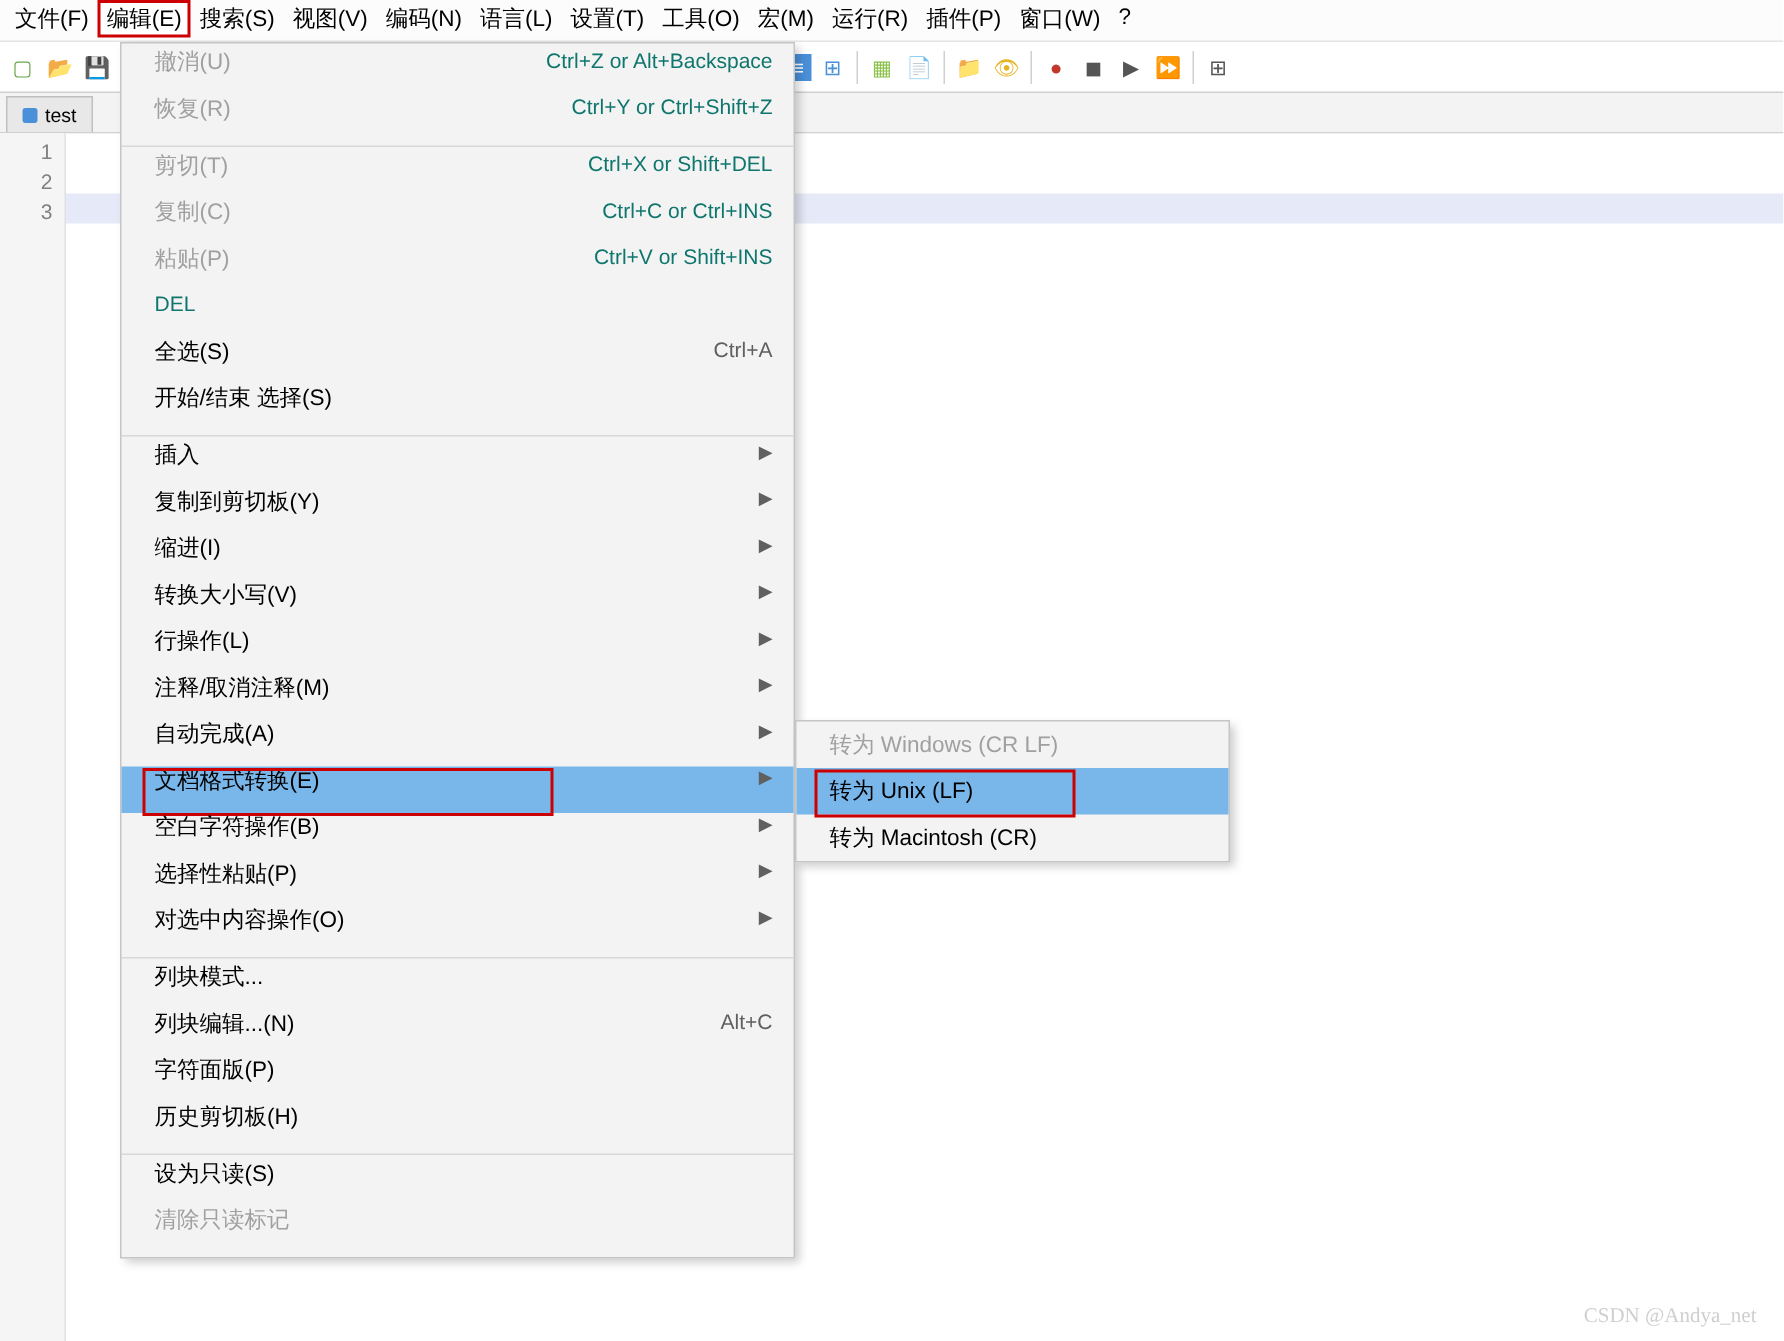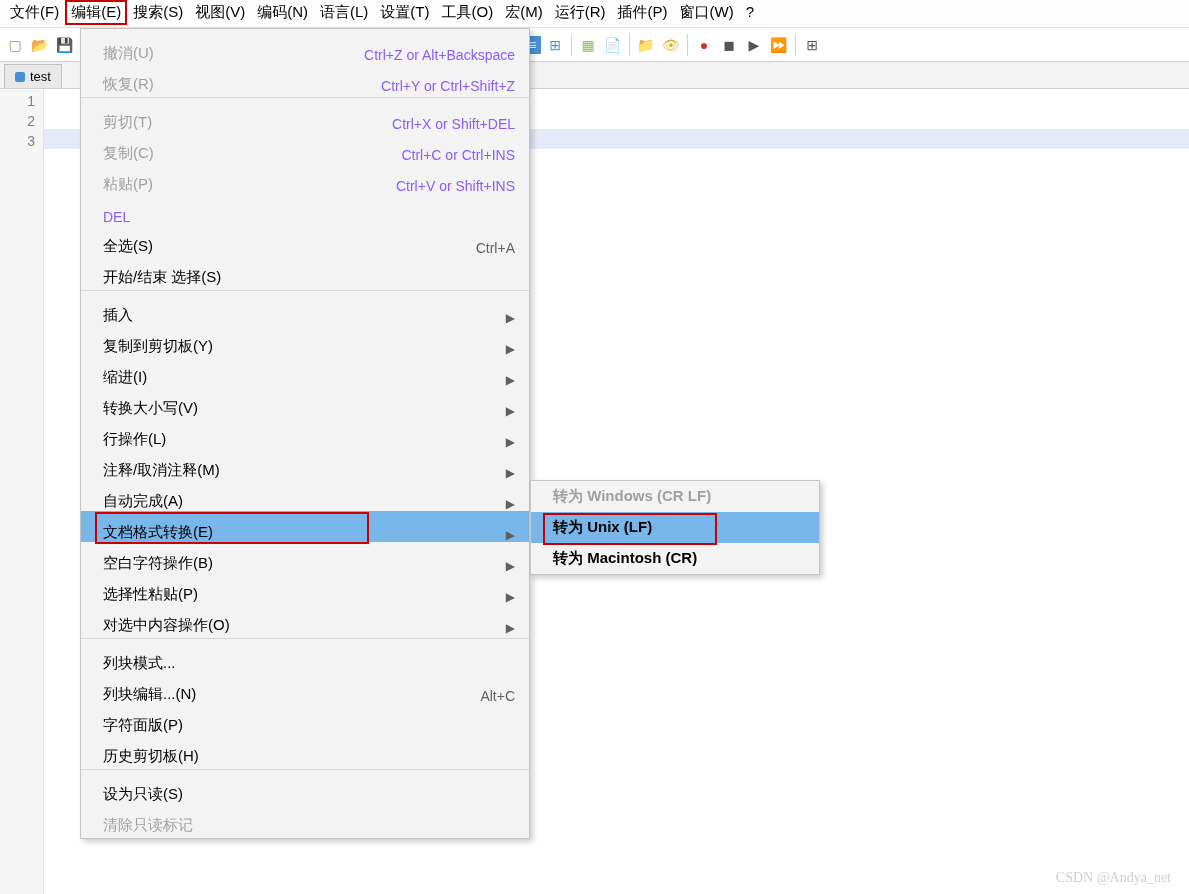--- a/index.html
+++ b/index.html
@@ -20,26 +20,26 @@
 
 .editor { display:flex; height:calc(100% - 28px - 34px - 27px); background:#fff; }
 .gutter { width:44px; background:#f5f5f5; border-right:1px solid #e0e0e0; text-align:right; padding:2px 8px 0 0; color:#808080; font-size:14px; font-family:Consolas,monospace; }
 .gutter div { height:20px; line-height:20px; }
 .content { flex:1; position:relative; }
 .hlrow { position:absolute; left:0; right:0; height:20px; top:40px; background:#e6e9f7; }
 
 .dropdown { position:absolute; left:80px; top:28px; width:450px; background:#f3f3f3; border:1px solid #c5c5c5; box-shadow:3px 3px 6px rgba(0,0,0,0.2); z-index:10; }
 .dropdown .grp { padding:3px 0; border-bottom:1px solid #d8d8d8; }
 .dropdown .grp:last-child { border-bottom:none; }
-.dropdown .row { display:flex; align-items:flex-end; height:31px; padding:0 14px 0 22px; cursor:pointer; position:relative; }
+.dropdown .row { display:flex; align-items:flex-start; height:31px; padding:0 14px 0 22px; cursor:pointer; position:relative; }
 .dropdown .row.disabled { color:#a0a0a0; cursor:default; }
 .dropdown .row.hl { background:#79b6ea; }
 .dropdown .row .lbl { flex:1; }
 .dropdown .row .accel { color:#606060; font-size:14px; }
-.dropdown .row.disabled .accel { color:#8b5cf6; }
+.dropdown .row.disabled .accel { color:#0f766e; }
 .dropdown .row .arrow { color:#606060; font-size:12px; }
 .dropdown .row.boxed::after { content:""; position:absolute; left:14px; top:1px; width:270px; height:28px; border:2px solid #c00; pointer-events:none; }
 
 .submenu { position:absolute; left:530px; top:539px; width:290px; background:#f3f3f3; border:1px solid #c5c5c5; box-shadow:3px 3px 6px rgba(0,0,0,0.2); z-index:11; }
 .submenu .row { display:flex; align-items:center; height:31px; padding:0 14px 0 22px; cursor:pointer; position:relative; }
 .submenu .row.disabled { color:#a0a0a0; cursor:default; }
 .submenu .row.hl { background:#79b6ea; }
 .submenu .row.boxed::after { content:""; position:absolute; left:12px; top:1px; width:170px; height:28px; border:2px solid #c00; pointer-events:none; }
 
 .watermark { position:absolute; right:18px; bottom:8px; color:#cfcfcf; font-size:14px;font-family:Liberation Serif, serif; }
@@ -223,21 +223,21 @@
     <div class="grp">
       <div class="row">
         <span class="lbl">设为只读(S)</span>
       </div>
       <div class="row disabled">
         <span class="lbl">清除只读标记</span>
       </div>
     </div>
   </div>
 
-<div class="submenu" id="submenu" style="left: 530px; top: 480px; font-weight: bold;">
+<div class="submenu" id="submenu" style="left: 530px; top: 480px;">
     <div class="row disabled">
       <span>转为 Windows (CR LF)</span>
     </div>
     <div class="row hl boxed">
       <span>转为 Unix (LF)</span>
     </div>
     <div class="row">
       <span>转为 Macintosh (CR)</span>
     </div>
   </div>

